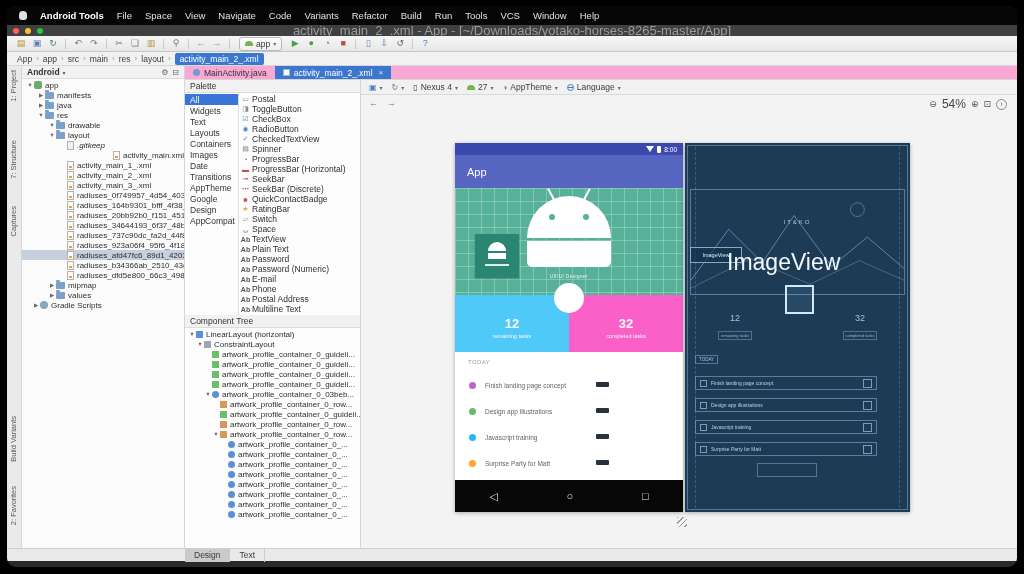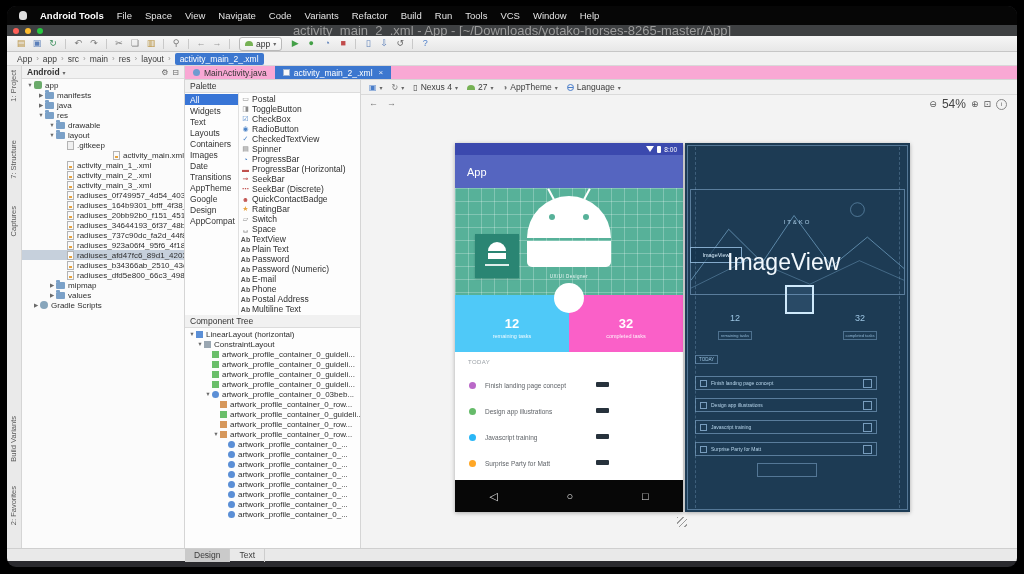--- a/index.html
+++ b/index.html
@@ -275,21 +275,21 @@
         <div class="trow" style="padding-left: 26px;">
           <span class="arrow">▼</span>
           <span class="ic ic-folder"></span>
           <span class="tlabel">drawable</span>
         </div>
         <div class="trow" style="padding-left: 26px;">
           <span class="arrow">▼</span>
           <span class="ic ic-folder"></span>
           <span class="tlabel">layout</span>
         </div>
-        <div class="trow" style="padding-left: 37px;">
+        <div class="trow" style="padding-left: 37px; font-style: italic;">
           <span class="arrow"></span>
           <span class="ic ic-file"></span>
           <span class="tlabel">.gitkeep</span>
         </div>
         <div class="trow" style="padding-left: 37px; justify-content: flex-end;">
           <span class="arrow"></span>
           <span class="ic ic-xml"></span>
           <span class="tlabel">activity_main.xml</span>
         </div>
         <div class="trow" style="padding-left: 37px;">

